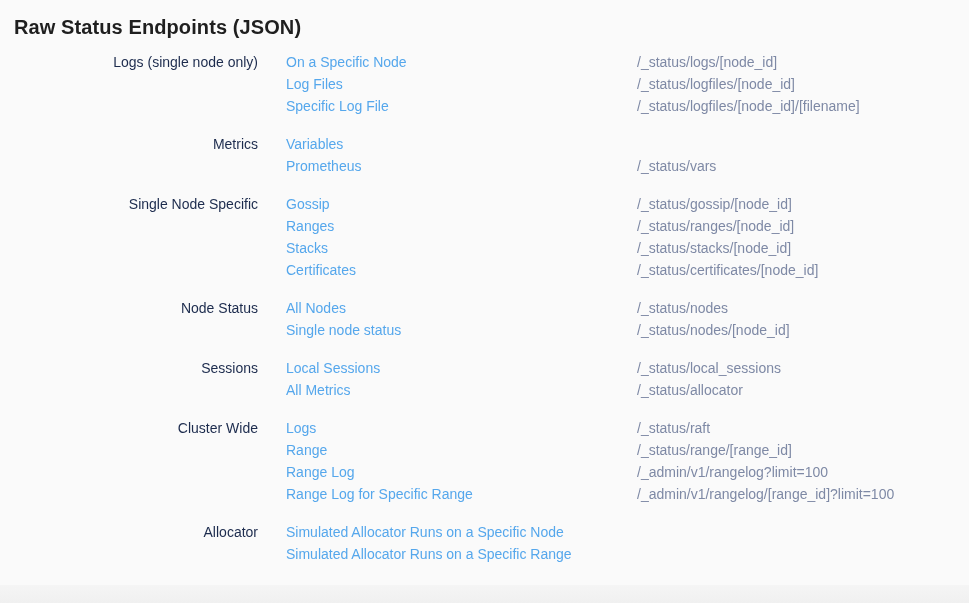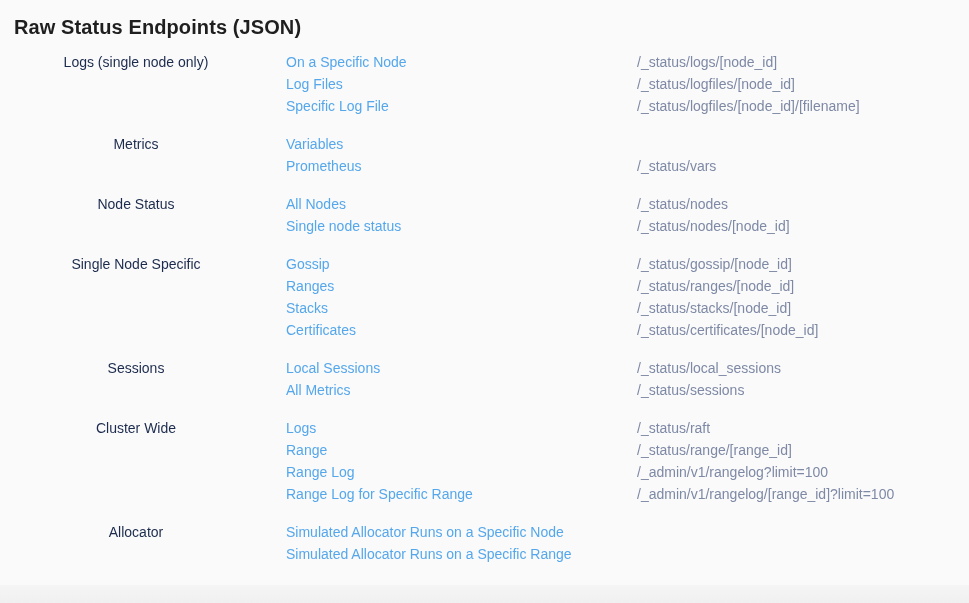--- a/index.html
+++ b/index.html
@@ -33,21 +33,21 @@
   }
   .group {
     display: grid;
     grid-template-columns: 272px 351px auto;
     grid-auto-rows: 22px;
     margin-bottom: 16px;
     font-size: 14px;
   }
   .cat {
     grid-column: 1;
-    text-align: center;
+    text-align: right;
     padding-right: 28px;
     line-height: 22px;
     color: var(--category);
   }
   .lnk {
     grid-column: 2;
     line-height: 22px;
     color: var(--link);
     text-decoration: none;
     justify-self: start;
@@ -83,45 +83,45 @@
     </div>
 
     <div class="group">
       <div class="cat">Metrics</div>
       <a href="#" class="lnk">Variables</a>
       <a href="#" class="lnk">Prometheus</a>
       <div class="pth">/_status/vars</div>
     </div>
 
     <div class="group">
-      <div class="cat">Node Status</div>
-      <a href="#" class="lnk">All Nodes</a>
-      <div class="pth">/_status/nodes</div>
-      <a href="#" class="lnk">Single node status</a>
-      <div class="pth">/_status/nodes/[node_id]</div>
-    </div>
-
-    <div class="group">
       <div class="cat">Single Node Specific</div>
       <a href="#" class="lnk">Gossip</a>
       <div class="pth">/_status/gossip/[node_id]</div>
       <a href="#" class="lnk">Ranges</a>
       <div class="pth">/_status/ranges/[node_id]</div>
       <a href="#" class="lnk">Stacks</a>
       <div class="pth">/_status/stacks/[node_id]</div>
       <a href="#" class="lnk">Certificates</a>
       <div class="pth">/_status/certificates/[node_id]</div>
     </div>
 
     <div class="group">
+      <div class="cat">Node Status</div>
+      <a href="#" class="lnk">All Nodes</a>
+      <div class="pth">/_status/nodes</div>
+      <a href="#" class="lnk">Single node status</a>
+      <div class="pth">/_status/nodes/[node_id]</div>
+    </div>
+
+    <div class="group">
       <div class="cat">Sessions</div>
       <a href="#" class="lnk">Local Sessions</a>
       <div class="pth">/_status/local_sessions</div>
       <a href="#" class="lnk">All Metrics</a>
-      <div class="pth">/_status/sessions</div>
+      <div class="pth">/_status/allocator</div>
     </div>
 
     <div class="group">
       <div class="cat">Cluster Wide</div>
       <a href="#" class="lnk">Logs</a>
       <div class="pth">/_status/raft</div>
       <a href="#" class="lnk">Range</a>
       <div class="pth">/_status/range/[range_id]</div>
       <a href="#" class="lnk">Range Log</a>
       <div class="pth">/_admin/v1/rangelog?limit=100</div>

